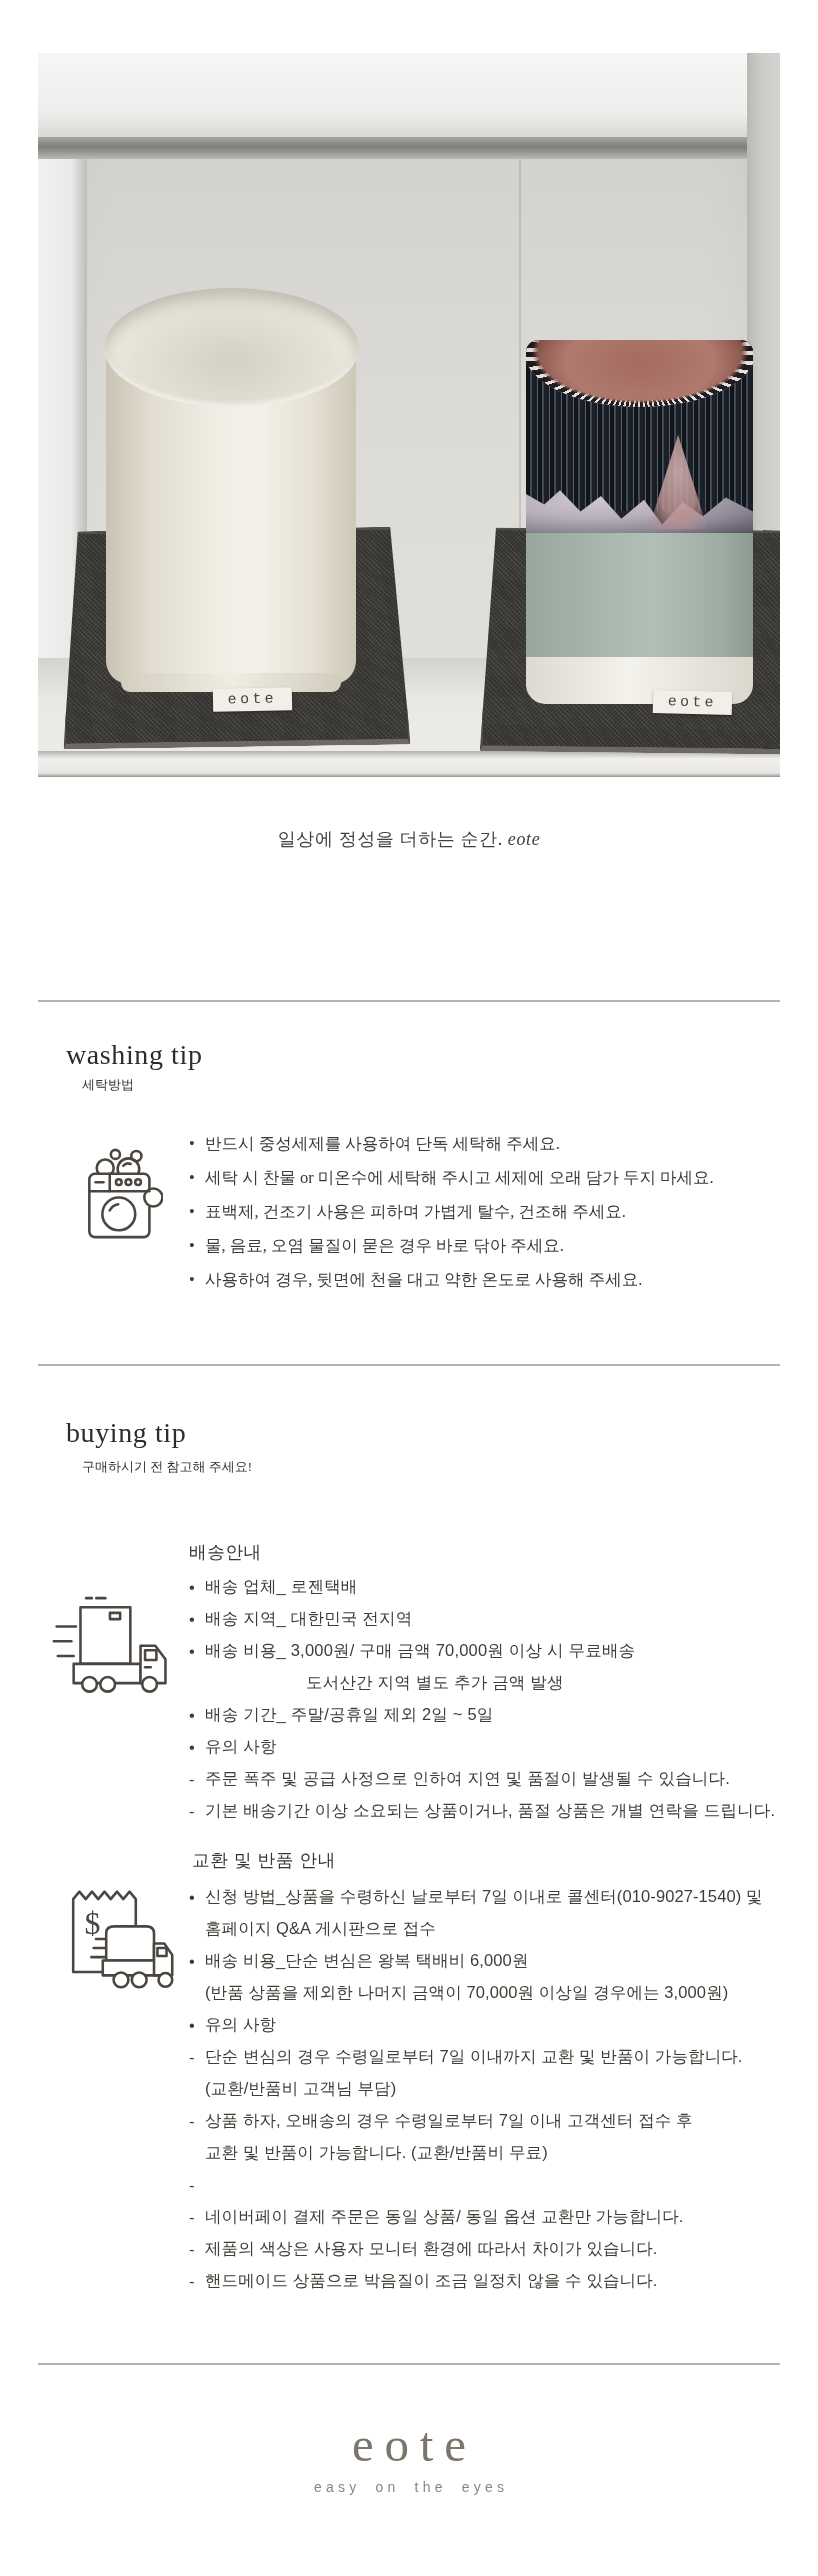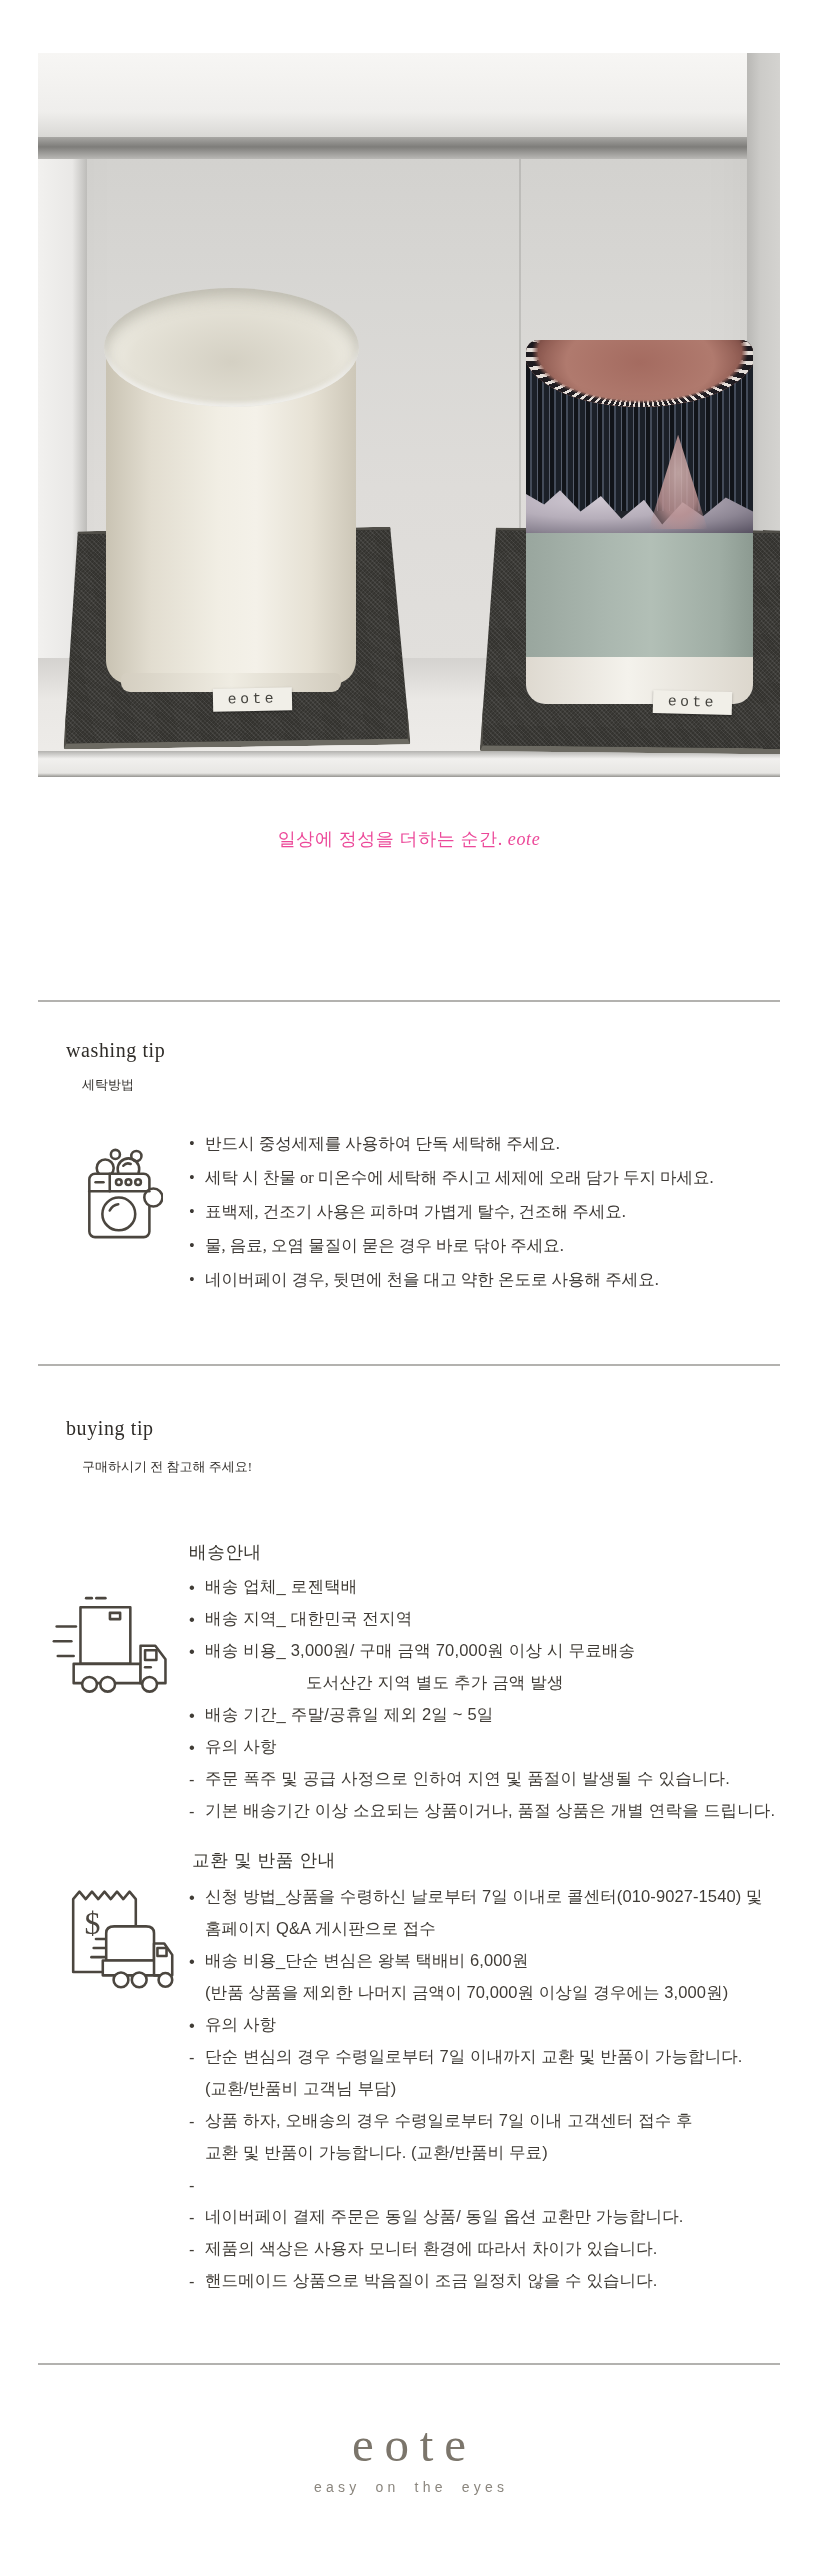--- a/index.html
+++ b/index.html
@@ -65,27 +65,27 @@
        background:linear-gradient(90deg,#ded9d0,#f4f2ec 45%,#dcd7cd);}
   .cup-glaze .rim2{position:absolute;left:-2.3px;top:-44px;width:232px;height:111px;border-radius:50%;
        background:radial-gradient(ellipse at 50% 60%,#a46b60 0%,#b07a6e 45%,#7c4a42 72%,#23262d 78%,#2c313a 100%);
        box-shadow:inset 0 6.8px 14.8px rgba(0,0,0,.5);}
   .cup-glaze .rim-speckle{position:absolute;left:-2.3px;top:-44px;width:232px;height:111px;border-radius:50%;
        background:repeating-conic-gradient(from 0deg,rgba(240,238,233,.9) 0deg 2deg,rgba(20,22,28,.9) 2deg 5deg);
        -webkit-mask:radial-gradient(ellipse,transparent 62%,#000 66%,#000 100%);
                mask:radial-gradient(ellipse,transparent 62%,#000 66%,#000 100%);}
 
   
-  .caption{position:absolute;left:0;top:827px;width:818px;text-align:center;font-size:18px;color:#ec4899;letter-spacing:0.6px;}
+  .caption{position:absolute;left:0;top:827px;width:818px;text-align:center;font-size:18px;color:#404040;letter-spacing:0.6px;}
   .caption .brand{font-style:italic;}
 
   .divider{position:absolute;left:38px;width:742px;height:2.3px;background:#b3b2af;}
   .d1{top:1000px;} .d2{top:1364px;} .d3{top:2363px;}
 
-  .h-tip{position:absolute;left:66px;font-size:20px;color:#2f2c28;letter-spacing:0.6px;}
+  .h-tip{position:absolute;left:66px;font-size:28px;color:#2f2c28;letter-spacing:0.6px;}
   .h-sub{position:absolute;left:82px;font-size:13px;color:#33302c;}
   .t1{top:1039px;} .t1s{top:1076px;}
   .t2{top:1417px;} .t2s{top:1458px;}
 
   .icon{position:absolute;}
   .icon svg{display:block;}
   .washer-icon{left:78px;top:1145px;}
   .truck-icon{left:51px;top:1591px;}
   .receipt-icon{left:64px;top:1882px;}
 
@@ -192,21 +192,21 @@
         <span>표백제, 건조기 사용은 피하며 가볍게 탈수, 건조해 주세요.</span>
       </div>
 
       <div class="line">
         <span class="b">•</span>
         <span>물, 음료, 오염 물질이 묻은 경우 바로 닦아 주세요.</span>
       </div>
 
       <div class="line">
         <span class="b">•</span>
-        <span>네이버페이 경우, 뒷면에 천을 대고 약한 온도로 사용해 주세요.</span>
+        <span>사용하여 경우, 뒷면에 천을 대고 약한 온도로 사용해 주세요.</span>
       </div>
     </div>
 
   <div class="divider d2"></div>
 
   <div class="h-tip t2">buying tip</div>
   <div class="h-sub t2s">구매하시기 전 참고해 주세요!</div>
 
   <div class="ship-header">배송안내</div>
 

